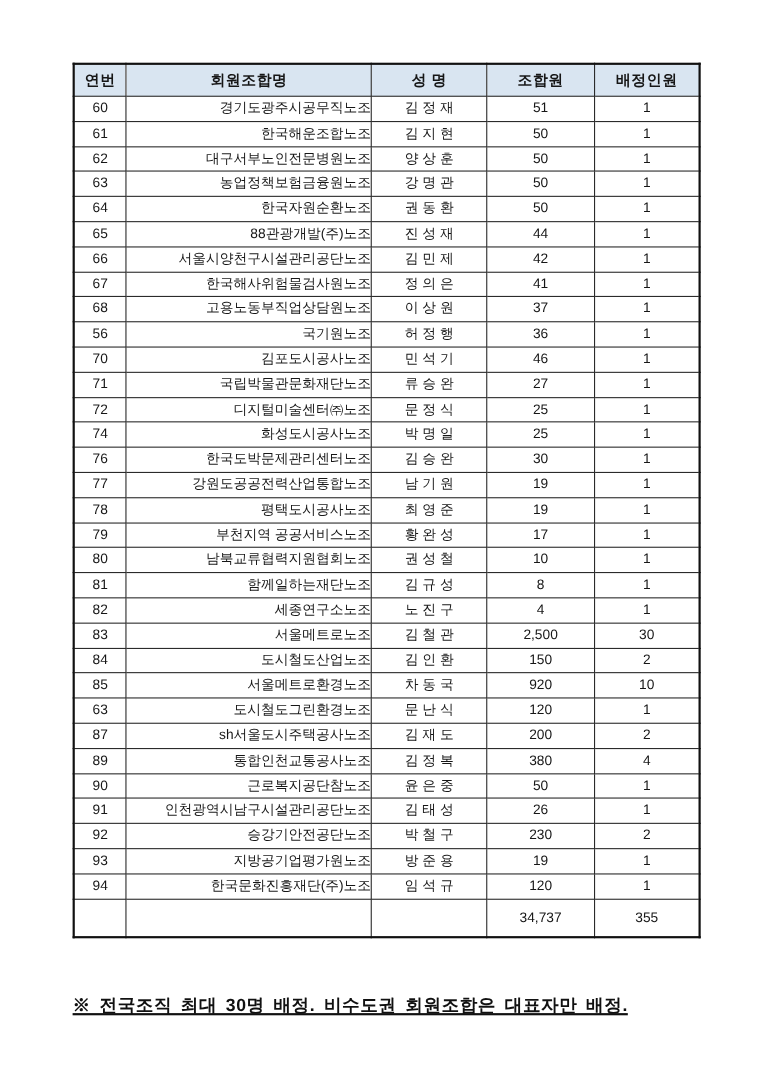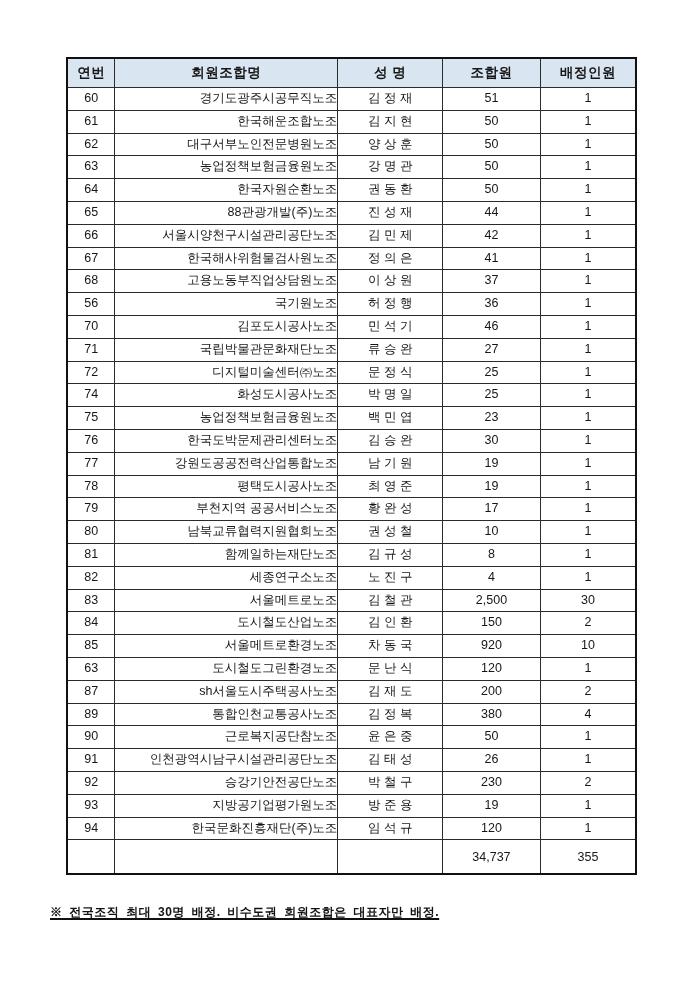--- a/index.html
+++ b/index.html
@@ -49,23 +49,23 @@
   .union-table tbody td.col-union {
     text-align: right;
     padding-left: 9px;
   }
   .union-table tfoot td {
     height: 33px;
     font-size: 12.5px;
   }
   .footnote {
     position: absolute;
-    left: 50px;
+    left: 66px;
     top: 904px;
-    font-size: 12px;
+    font-size: 16px;
     font-weight: bold;
     letter-spacing: 0.5px;
     word-spacing: 3px;
     text-decoration: underline;
     text-decoration-thickness: 1.5px;
     text-underline-offset: 2px;
     color: #111111;
   }
 </style>
 </head>
@@ -183,27 +183,20 @@
           <td>1</td>
         </tr>
         <tr>
           <td>74</td>
           <td class="col-union">화성도시공사노조</td>
           <td>박 명 일</td>
           <td>25</td>
           <td>1</td>
         </tr>
         <tr>
-          <td>75</td>
-          <td class="col-union">농업정책보험금융원노조</td>
-          <td>백 민 엽</td>
-          <td>23</td>
-          <td>1</td>
-        </tr>
-        <tr>
           <td>76</td>
           <td class="col-union">한국도박문제관리센터노조</td>
           <td>김 승 완</td>
           <td>30</td>
           <td>1</td>
         </tr>
         <tr>
           <td>77</td>
           <td class="col-union">강원도공공전력산업통합노조</td>
           <td>남 기 원</td>

